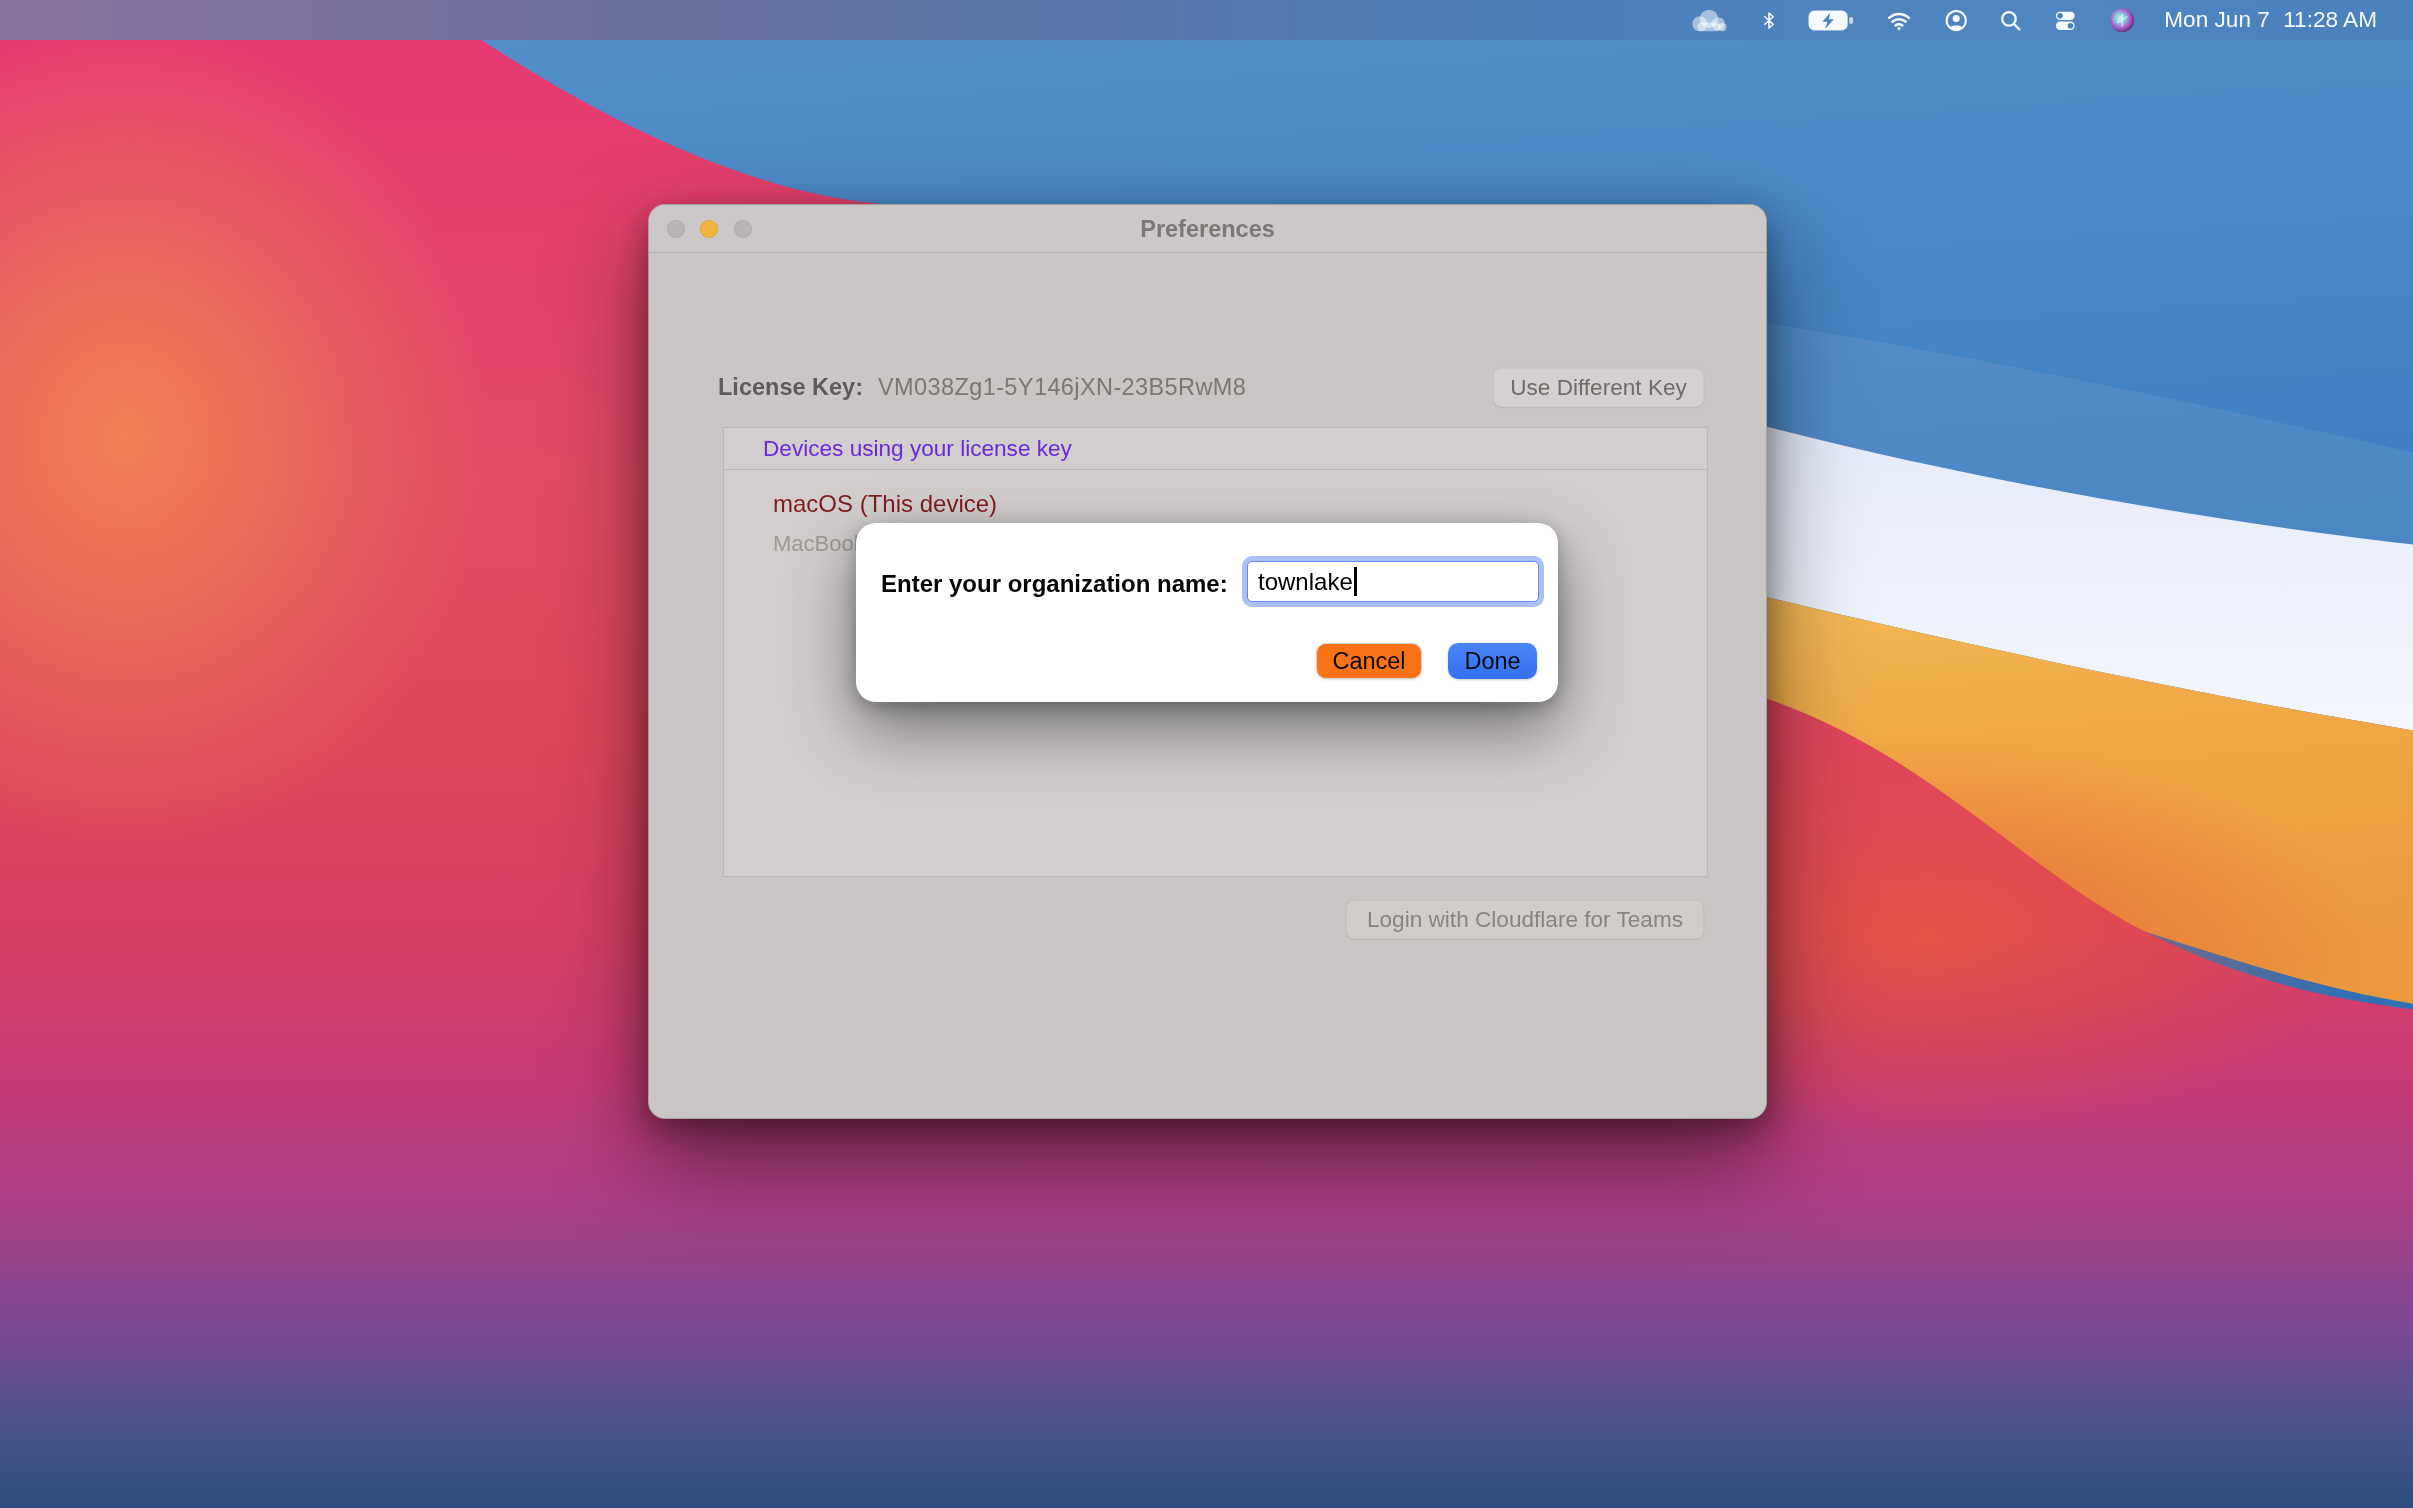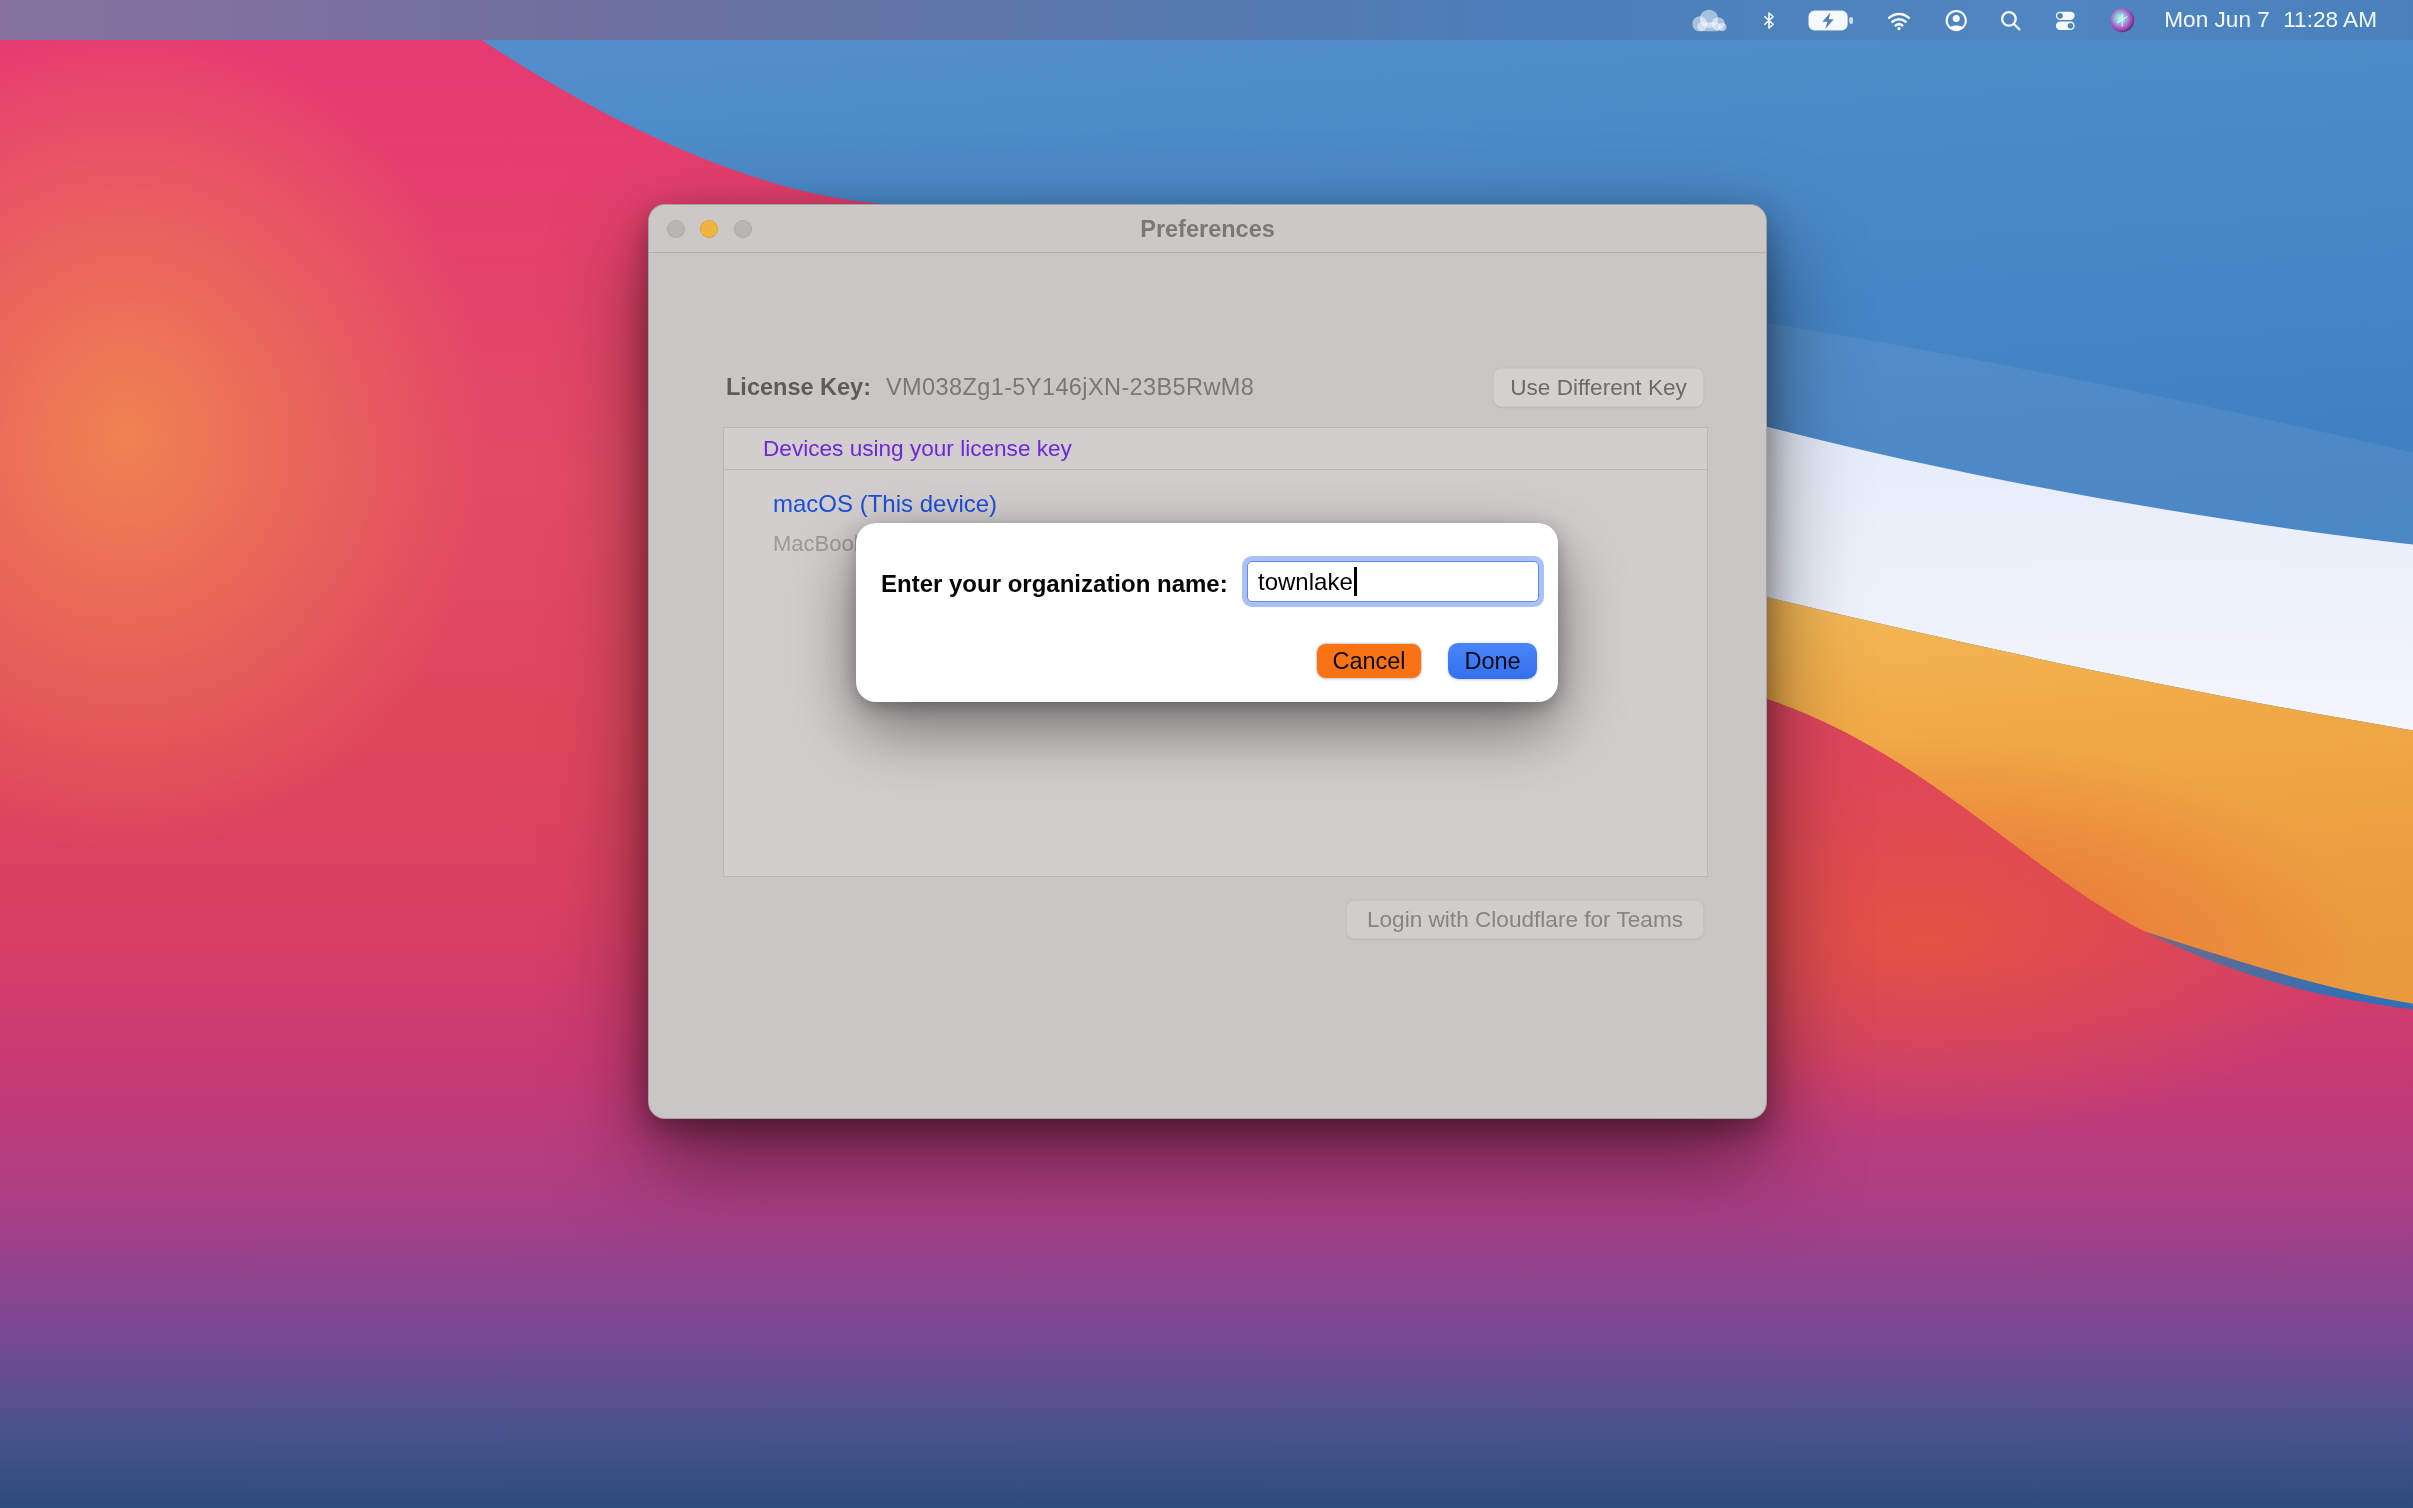--- a/index.html
+++ b/index.html
@@ -41,36 +41,36 @@
   .traffic.t2 { left:51px;  background:#f0b53e; box-shadow:inset 0 0 0 0.8px rgba(0,0,0,.10); }
   .traffic.t3 { left:85px; background:#b9b5b4; box-shadow:inset 0 0 0 0.8px rgba(0,0,0,.08); }
 
   .tabbar { position:absolute; left:155px; top:86px; width:809px; height:37px;
     background:#c0bdbc; border-radius:10px; display:flex; align-items:stretch; padding:1.7px;
     box-shadow:inset 0 0 0 0.8px rgba(0,0,0,.06); }
   .tab { flex:0 0 auto; display:flex; align-items:center; padding:0 20px; font-size:22.6px; color:#6c6a69; position:relative; }
   .tab.active { background:#d8d5d4; border-radius:8.4px; color:#403e3d; box-shadow:0 0.8px 3.4px rgba(0,0,0,.22); }
   .tab-sep { width:0.8px; background:#a9a6a5; margin:6.7px 0; }
 
-  .license-row { position:absolute; left:77px; top:161px; width:1042px; height:42px; display:flex; align-items:center; }
+  .license-row { position:absolute; left:69px; top:161px; width:1042px; height:42px; display:flex; align-items:center; }
   .license-label { font-size:23.5px; font-weight:700; color:#5e5c5b; }
   .license-value { font-size:23.5px; color:#7a7775; margin-left:15px; letter-spacing:0.4px; }
   .btn-gray {
     border:none; border-radius:8.4px; background:#d3d0cf; color:#6e6b6a; font-size:22.6px;
     font-family:inherit; box-shadow:inset 0 0 0 0.8px rgba(0,0,0,.05), 0 0.8px 1.7px rgba(0,0,0,.08);
     display:flex; align-items:center; justify-content:center;
   }
   .use-key-btn { position:absolute; left:844px; top:163px; width:211px; height:39px; }
 
   .devices-panel { position:absolute; left:74px; top:222px; width:985px; height:450px;
     background:#d1cecd; border:0.8px solid #bab7b6; }
   .devices-header { height:42px; display:flex; align-items:center; padding-left:39px;
     font-size:22.6px; color:#6d28d9; border-bottom:0.8px solid #bcb9b8; }
   .device-row { padding:20px 0 0 49px; }
-  .device-name { font-size:24px; color:#1d4ed8; }
+  .device-name { font-size:24px; color:#7f1d1d; }
   .device-detail { font-size:22px; color:#9d9a98; margin-top:13.4px; }
 
   .login-btn { position:absolute; left:697px; top:695px; width:358px; height:39px; background:#d0cdca; color:#878482; }
 
   
   .dialog { position:absolute; left:856px; top:523px; width:702px; height:179px; z-index:20;
     background:#ffffff; border-radius:20px;
     box-shadow:0 27px 67px rgba(0,0,0,.45), 0 5px 17px rgba(0,0,0,.25);
   }
   .dialog-label { position:absolute; left:25px; top:568px; margin-top:-523px; 

